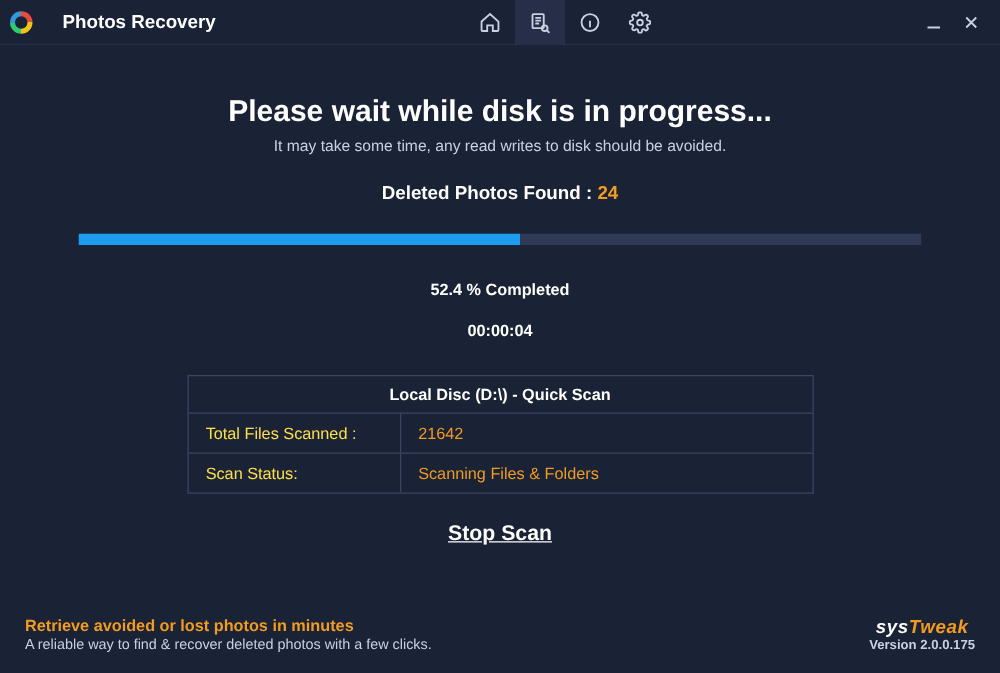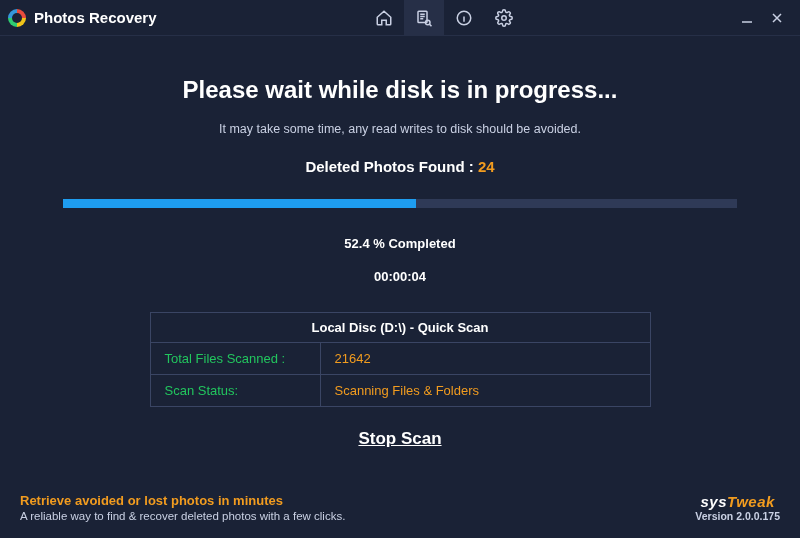--- a/index.html
+++ b/index.html
@@ -21,36 +21,36 @@
     border-bottom: 1px solid #262f47;
   }
   .logo {
     width: 18px; height: 18px;
     border-radius: 50%;
     margin-right: 8px;
     background: conic-gradient(#e84c3d 0 90deg, #f0c419 90deg 180deg, #2ecc71 180deg 270deg, #3498db 270deg 360deg);
     position: relative;
   }
   .logo::after { content:""; position:absolute; top:4px; left:4px; width:10px; height:10px; background:#1a2236; border-radius:50%; }
-  .app-title { font-size: 15px; font-weight: 600; }
+  .app-title { font-size: 15px; font-weight: 600; margin-left: 16px; }
   .spacer { flex: 1; }
   .tabbtn {
     width: 40px; height: 36px;
     display: flex; align-items: center; justify-content: center;
     color: #c9d0e3;
   }
   .tabbtn.active { background: #262f47; }
   .tabbtn svg { width: 18px; height: 18px; }
   .winbtn { width: 30px; height: 36px; display:flex; align-items:center; justify-content:center; color:#c9d0e3; font-size:16px; }
   .main {
     padding: 40px 30px 0 30px;
     text-align: center;
   }
   .h1 { font-size: 24px; font-weight: 700; }
-  .sub { font-size: 12.5px; color: #c9d0e3; margin-top: 18px; }
+  .sub { font-size: 12.5px; color: #c9d0e3; margin-top: 6px; }
   .found { font-size: 15px; font-weight: 700; margin-top: 22px; }
   .found .count { color: #f29c1f; }
   .progress-wrap { margin: 24px 33px 0 33px; }
   .progress-track {
     height: 9px;
     background: #2f3a57;
   }
   .progress-fill { height: 100%; background: #1e9df0; }
   .pct { font-size: 13px; font-weight: 600; margin-top: 28px; }
   .time { font-size: 13px; font-weight: 600; margin-top: 18px; }
@@ -63,21 +63,21 @@
     padding: 7px 0;
     font-size: 13px; font-weight: 600;
     border-bottom: 1px solid #3a4564;
   }
   .panel-row {
     display: flex;
     font-size: 13px;
     border-bottom: 1px solid #3a4564;
   }
   .panel-row:last-child { border-bottom: none; }
-  .panel-cell-l { width: 170px; padding: 8px 14px; text-align: left; border-right: 1px solid #3a4564; color:#22c55e; }
+  .panel-cell-l { width: 170px; padding: 8px 14px; text-align: left; border-right: 1px solid #3a4564; color:#fde047; }
   .panel-cell-r { flex:1; padding: 8px 14px; text-align: left; color: #f29c1f; font-weight: 500; }
   .stop-link { display:inline-block; margin-top: 22px; font-size: 17px; font-weight:600; text-decoration: underline; color:#fff; cursor:pointer; }
   .footer {
     position: absolute;
     bottom: 16px; left: 20px; right: 20px;
     display: flex; align-items: flex-end;
   }
   .footer-left .tagline { color: #f29c1f; font-size: 13px; font-weight: 700; }
   .footer-left .tagdesc { color: #c9d0e3; font-size: 11.5px; margin-top: 2px; text-align: center; }
   .footer-right { margin-left: auto; text-align: center; }

